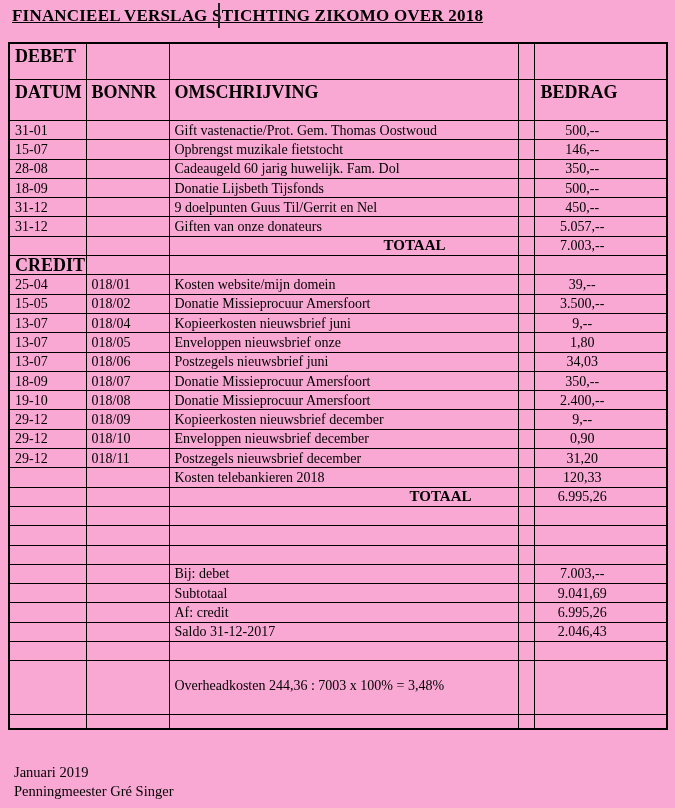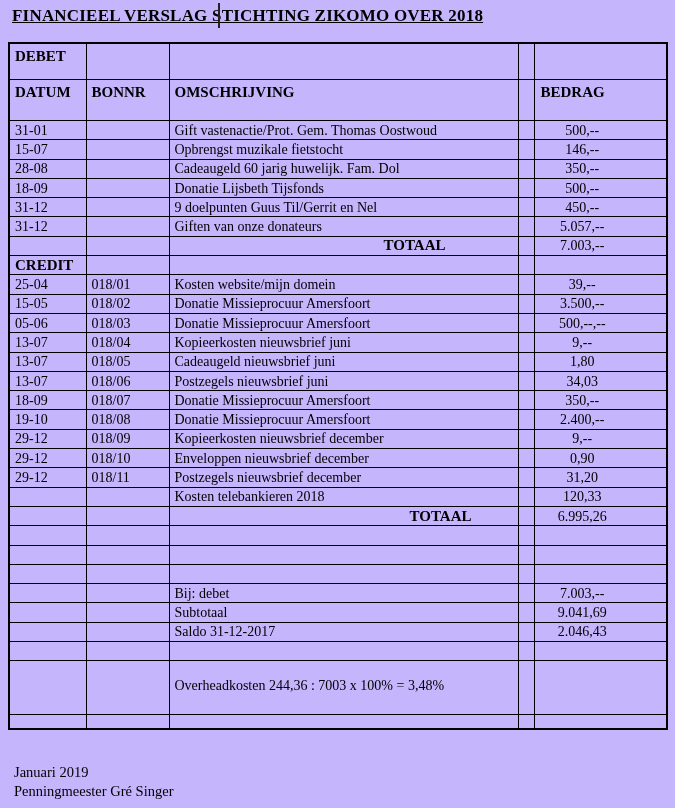--- a/index.html
+++ b/index.html
@@ -1,19 +1,19 @@
 <!DOCTYPE html>
 <html><head>
 <meta charset="utf-8">
 <style>
   html,body{margin:0;padding:0;background:#ffffff;}
   .page{
     position:relative;
     width:675px;height:808px;
-    background:#c4b5fd;
+    background:#f9a8d4;
     color:#000;
     font-family:"Liberation Serif","DejaVu Serif",serif;
     overflow:hidden;
   }
   .title{
     position:absolute;left:12px;top:6px;
     font-size:17px;font-weight:bold;
     text-decoration:underline;
     letter-spacing:0.2px;
     white-space:nowrap;
@@ -38,21 +38,21 @@
     white-space:nowrap;
     vertical-align:middle;
   }
   tr.std td{height:18.3px;}
   tr.sect td{height:18.3px;}
   tr.debet-row td, tr.head-row td{vertical-align:top;padding-top:4px;}
   tr.debet-row td{height:31px;}
   tr.head-row td{height:36px;}
   tr.overhead-row td{height:37px;vertical-align:top;padding-top:16px;}
   tr.last-row td{height:13px;}
-  .bold{font-weight:bold;font-size:15px;}
+  .bold{font-weight:bold;font-size:18px;}
   td.c-bedrag{text-align:center;padding-left:0;padding-right:36px;}
   td.c-gap{padding:0;}
   td.totaal{font-weight:bold;font-size:15px;text-align:right;margin-left:25px;}
   td.totaal.t1{padding-right:72px;}
   td.totaal.t2{padding-right:46px;}
   .footer{
     position:absolute;left:14px;top:763px;
     font-size:14.5px;line-height:19px;
   }
 </style>
@@ -167,40 +167,33 @@
   </tr>
 
   <tr class="std">
     <td class="c-datum">15-05</td>
     <td class="c-bonnr">018/02</td>
     <td class="c-oms">Donatie Missieprocuur Amersfoort</td>
     <td class="c-gap"></td>
     <td class="c-bedrag">3.500,--</td>
   </tr>
 
-  <tr class="std">
-    <td class="c-datum">05-06</td>
-    <td class="c-bonnr">018/03</td>
-    <td class="c-oms">Donatie Missieprocuur Amersfoort</td>
-    <td class="c-gap"></td>
-    <td class="c-bedrag">500,--,--</td>
-  </tr>
 
   <tr class="std">
     <td class="c-datum">13-07</td>
     <td class="c-bonnr">018/04</td>
     <td class="c-oms">Kopieerkosten nieuwsbrief juni</td>
     <td class="c-gap"></td>
     <td class="c-bedrag">9,--</td>
   </tr>
 
   <tr class="std">
     <td class="c-datum">13-07</td>
     <td class="c-bonnr">018/05</td>
-    <td class="c-oms">Cadeaugeld nieuwsbrief juni</td>
+    <td class="c-oms">Enveloppen nieuwsbrief onze</td>
     <td class="c-gap"></td>
     <td class="c-bedrag">1,80</td>
   </tr>
 
   <tr class="std">
     <td class="c-datum">13-07</td>
     <td class="c-bonnr">018/06</td>
     <td class="c-oms">Postzegels nieuwsbrief juni</td>
     <td class="c-gap"></td>
     <td class="c-bedrag">34,03</td>
@@ -302,20 +295,27 @@
   </tr>
 
   <tr class="std">
     <td class="c-datum"></td>
     <td class="c-bonnr"></td>
     <td class="c-oms">Subtotaal</td>
     <td class="c-gap"></td>
     <td class="c-bedrag">9.041,69</td>
   </tr>
 
+  <tr class="std">
+    <td class="c-datum"></td>
+    <td class="c-bonnr"></td>
+    <td class="c-oms">Af: credit</td>
+    <td class="c-gap"></td>
+    <td class="c-bedrag">6.995,26</td>
+  </tr>
 
   <tr class="std">
     <td class="c-datum"></td>
     <td class="c-bonnr"></td>
     <td class="c-oms">Saldo 31-12-2017</td>
     <td class="c-gap"></td>
     <td class="c-bedrag">2.046,43</td>
   </tr>
 </tbody>
 

